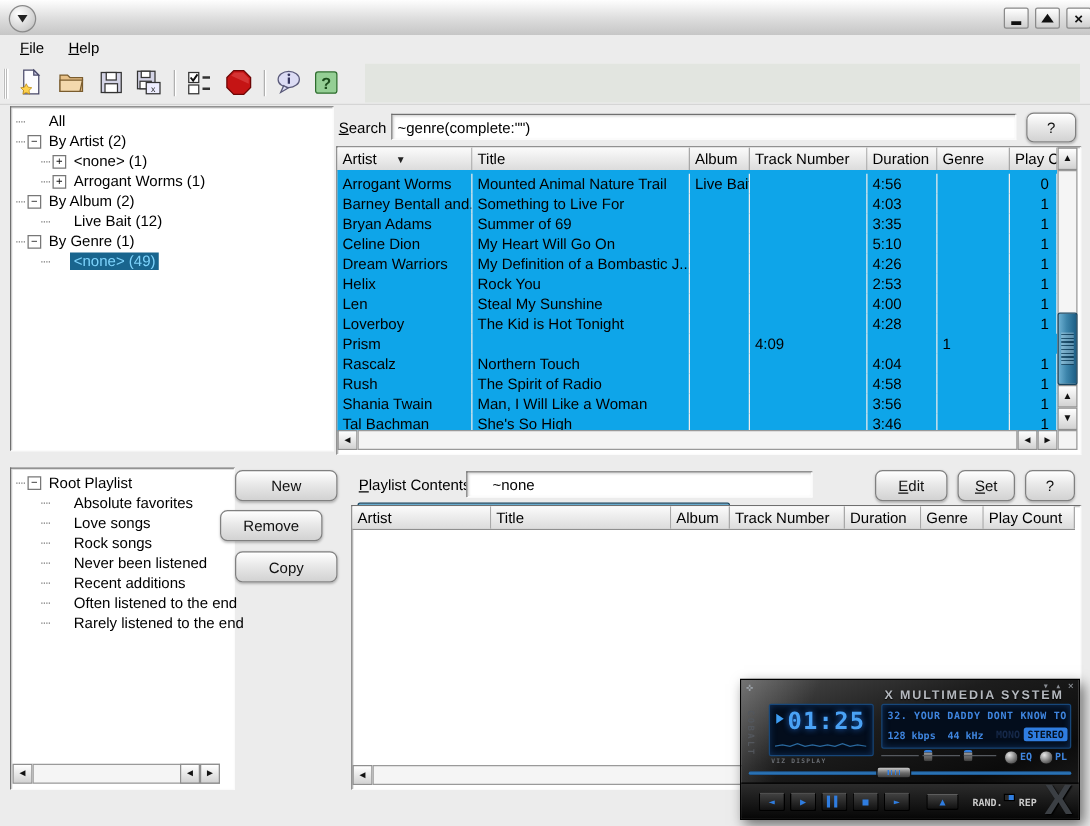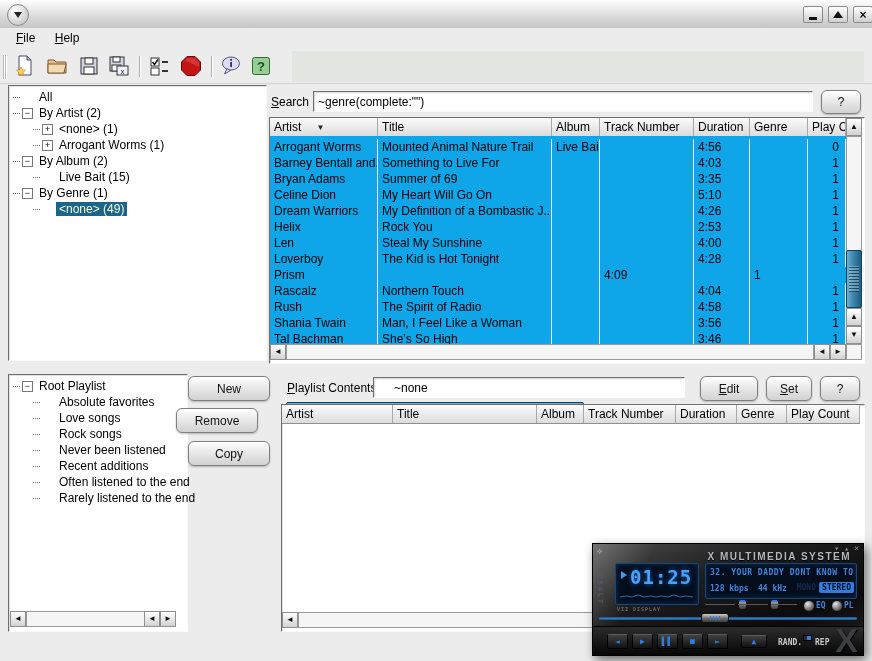--- a/index.html
+++ b/index.html
@@ -45,21 +45,21 @@
   
   .tree{padding-top:3px}
   .tree-row{height:16px;display:flex;align-items:center;white-space:nowrap;cursor:default}
   .tree-row::before{content:"";width:7px;height:0;border-top:1px dotted #777;margin:0 2px 0 0;flex:none}
   .lvl0{margin-left:4px}
   .lvl1{margin-left:24px}
   .exp{flex:none;width:9px;height:9px;border:1px solid #777;background:#fff;
     font:9px/8px "Liberation Sans",sans-serif;text-align:center;color:#111;margin-right:3px}
   .noexp>.exp{border-color:transparent;background:transparent;color:transparent}
   .tlabel{padding:0 3px}
-  .sel>.tlabel{background:#19658e;color:#fef9c3}
+  .sel>.tlabel{background:#19658e;color:#7dd3fc}
   
   .thead{display:flex;background:linear-gradient(#fafafa,#dadada);border-bottom:1px solid #8f8f8f;overflow:hidden}
   .th{flex:none;box-sizing:border-box;padding:0 0 0 4px;line-height:17px;height:18px;
     border-right:1px solid #a8a8a8;overflow:hidden;white-space:nowrap;
     background:linear-gradient(#fbfbfb,#dcdcdc);display:flex;align-items:center;gap:5px}
   .sort{font-size:8px;color:#222}
   .rows{background:#0ea5e9;overflow:hidden}
   .row{display:flex;height:16px;line-height:16px}
   .cell{flex:none;box-sizing:border-box;padding-left:4px;overflow:hidden;white-space:nowrap;border-right:1px solid #ececec}
   #song-head span:nth-of-type(1),.srow span:nth-of-type(1){width:108px}
@@ -255,21 +255,21 @@
         </div>
 
         <div class="tree-row lvl0">
           <span class="exp">−</span>
           <span class="tlabel">By Album (2)</span>
         </div>
 
 
         <div class="tree-row lvl1 noexp">
           <span class="exp"></span>
-          <span class="tlabel">Live Bait (15)</span>
+          <span class="tlabel">Live Bait (12)</span>
         </div>
 
         <div class="tree-row lvl0">
           <span class="exp">−</span>
           <span class="tlabel">By Genre (1)</span>
         </div>
 
         <div class="tree-row lvl1 noexp sel">
           <span class="exp"></span>
           <span class="tlabel">&lt;none&gt; (49)</span>
@@ -427,21 +427,21 @@
         <span class="cell">The Spirit of Radio</span>
         <span class="cell"></span>
         <span class="cell"></span>
         <span class="cell">4:58</span>
         <span class="cell"></span>
         <span class="cell">1</span>
       </div>
 
       <div class="row srow">
         <span class="cell">Shania Twain</span>
-        <span class="cell">Man, I Feel Like a Woman</span>
+        <span class="cell">Man, I Will Like a Woman</span>
         <span class="cell"></span>
         <span class="cell"></span>
         <span class="cell">3:56</span>
         <span class="cell"></span>
         <span class="cell">1</span>
       </div>
 
       <div class="row srow">
         <span class="cell">Tal Bachman</span>
         <span class="cell">She's So High</span>
@@ -541,21 +541,21 @@
       <span>New</span>
     </div>
   <div class="abs btn" style="left:176px;top:408px;width:80px;height:23px">
       <span>Remove</span>
     </div>
   <div class="abs btn" style="left:188px;top:441px;width:80px;height:23px">
       <span>Copy</span>
     </div>
 
   <span class="abs" style="left:287px;top:381px"><span class="accel">P</span><span>laylist Contents</span></span>
-  <input class="abs inp" style="left: 373px; top: 377px; width: 312px; height: 21px; padding-left: 20px;" readonly="" value="~none">
+  <input class="abs inp" style="left: 373px; top: 377px; width: 277px; height: 21px; padding-left: 20px;" readonly="" value="~none">
   <div class="abs btn" style="left:700px;top:376px;width:56px;height:23px">
     <span><span class="accel">E</span><span>dit</span></span>
   </div>
   <div class="abs btn" style="left:766px;top:376px;width:44px;height:23px">
     <span><span class="accel">S</span><span>et</span></span>
   </div>
   <div class="abs btn" style="left:820px;top:376px;width:38px;height:23px">
     <span>?</span>
   </div>
 

